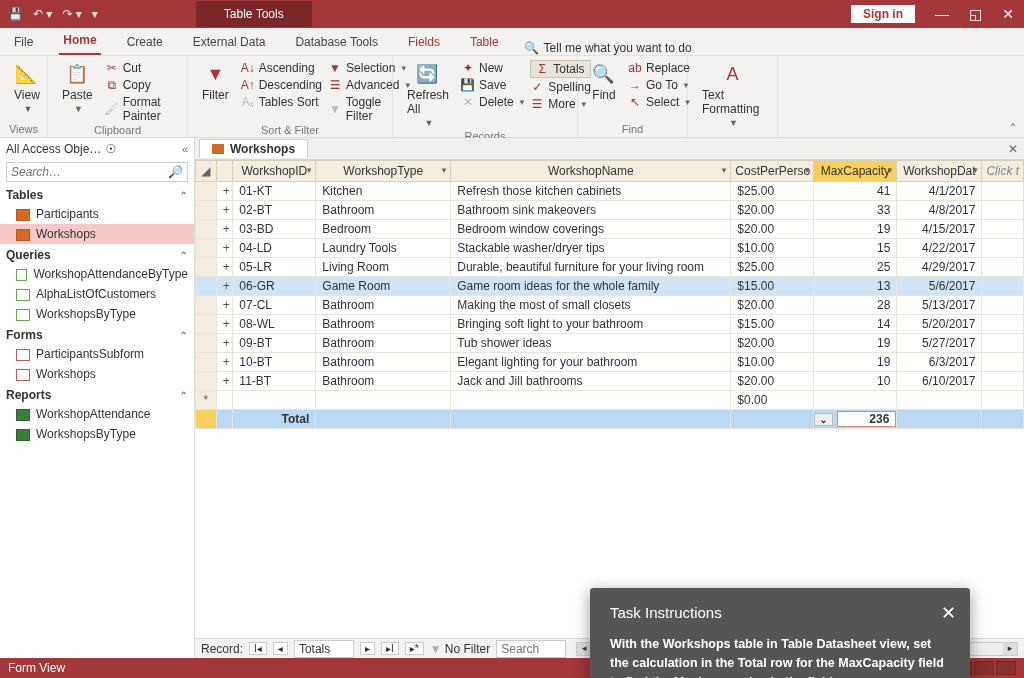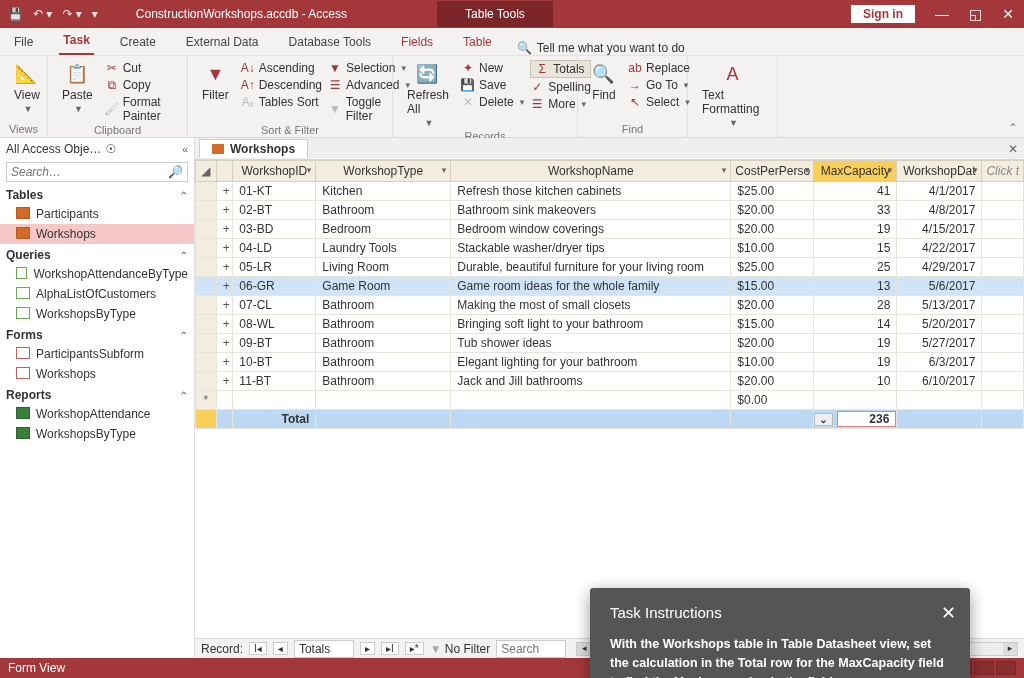--- a/index.html
+++ b/index.html
@@ -30,21 +30,21 @@
   .col{display:flex;flex-direction:column;gap:1px}
   .ribbon-collapse{position:absolute;right:6px;bottom:2px;color:#888}
   .work{display:flex;height:calc(678px - 28px - 28px - 82px - 20px)}
   .nav{width:195px;border-right:1px solid #ddd;background:#fff;display:flex;flex-direction:column}
   .nav-head{display:flex;align-items:center;padding:4px 6px;color:#a4373a;font-size:17px;gap:4px}
   .nav-head .chev{font-size:11px;margin-left:auto;color:#666}
   .nav-search{display:flex;align-items:center;border:1px solid #ccc;margin:2px 6px;padding:2px 4px}
   .nav-search input{border:none;outline:none;flex:1;font-style:italic;color:#777}
   .nav-section{padding:4px 6px 2px;font-weight:600;color:#333;display:flex;align-items:center}
   .nav-section .ex{margin-left:auto;color:#888;font-size:10px}
-  .nav-item{display:flex;align-items:flex-start;gap:6px;padding:3px 6px 3px 16px;color:#333}
+  .nav-item{display:flex;align-items:flex-end;gap:6px;padding:3px 6px 3px 16px;color:#333}
   .nav-item .ni-ic{width:14px;height:12px;background:#d46a2a;border:1px solid #b85a1f}
   .nav-item.q .ni-ic{background:#fff;border:1px solid #6aa84f;position:relative}
   .nav-item.f .ni-ic{background:#fff;border:1px solid #c55a5a}
   .nav-item.r .ni-ic{background:#3a7e3a;border:1px solid #2e632e}
   .nav-item.sel{background:#f6c8c8}
   .main{flex:1;display:flex;flex-direction:column;background:#f8f8f8;position:relative}
   .obj-tab{display:flex;align-items:center;background:#f1efee;border-bottom:1px solid #d8d8d8;height:22px}
   .obj-tab .ot{background:#fff;border:1px solid #cfcfcf;border-bottom:none;padding:2px 12px;display:flex;align-items:center;gap:6px;color:#a4373a;font-weight:600;margin-left:4px}
   .obj-tab .close{margin-left:auto;margin-right:6px;color:#666}
   .sheet{flex:1;overflow:hidden;background:#fff;position:relative}
@@ -81,32 +81,31 @@
 </head>
 <body>
 
 <div class="titlebar">
   <div class="qat">
     <span>💾</span>
     <span>↶ ▾</span>
     <span>↷ ▾</span>
     <span>▾</span>
   </div>
-  <div class="title">ConstructionWorkshops.accdb - Access</div>
   <div class="context-tab">Table Tools</div>
   <div class="spacer"></div>
   <div class="signin">Sign in</div>
   <span class="win">—</span>
   <span class="win">◱</span>
   <span class="win">✕</span>
 </div>
 
 <div class="tabs">
   <div class="tab">File</div>
-  <div class="tab active">Task</div>
+  <div class="tab active">Home</div>
   <div class="tab">Create</div>
   <div class="tab">External Data</div>
   <div class="tab">Database Tools</div>
   <div class="tab context">Fields</div>
   <div class="tab context">Table</div>
   <div class="tellme">
     <span>🔍</span>
     <span>Tell me what you want to do</span>
   </div>
 </div>

